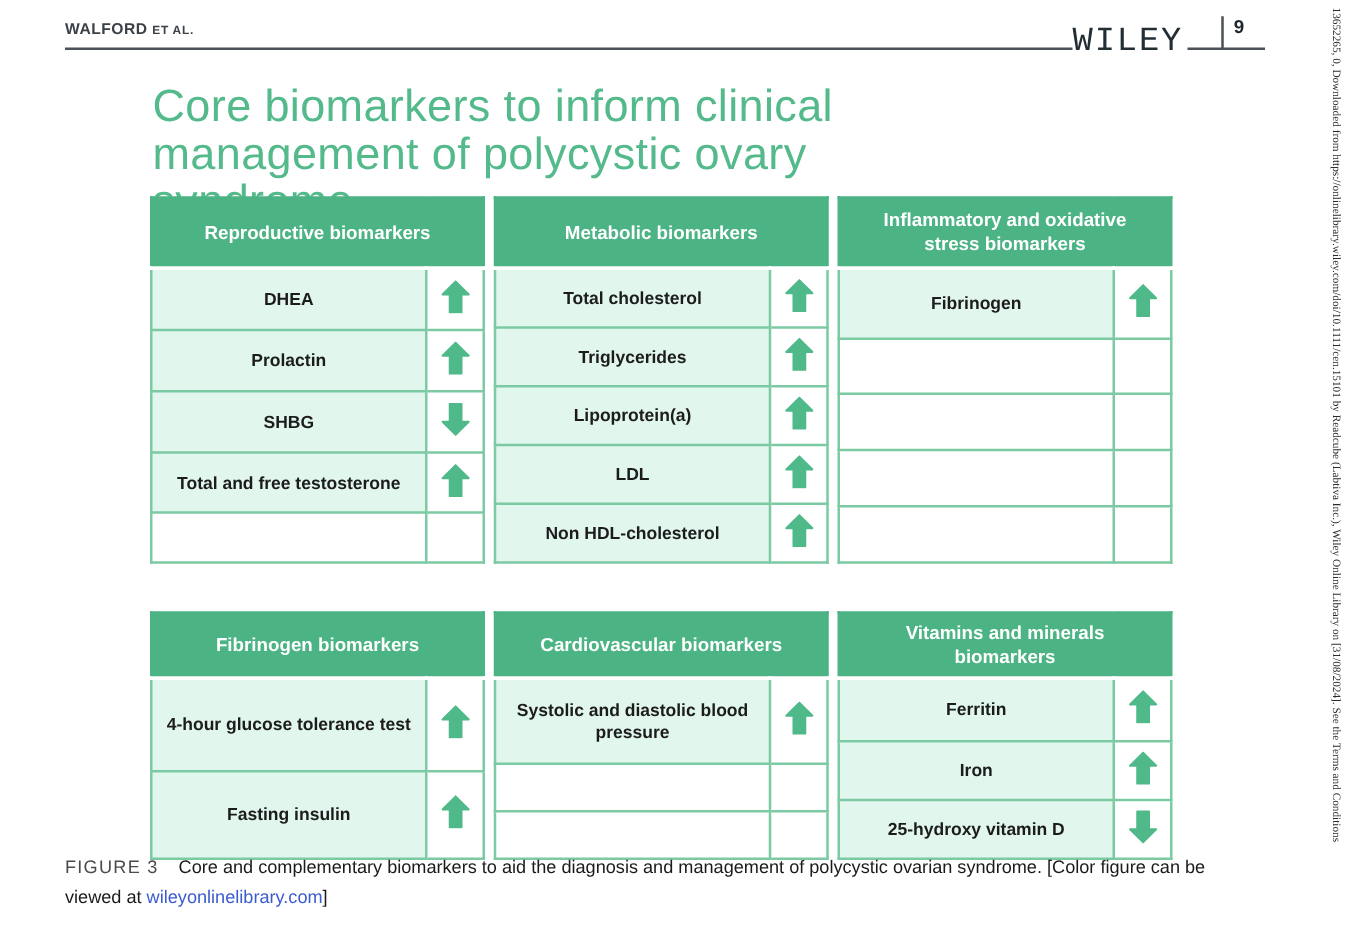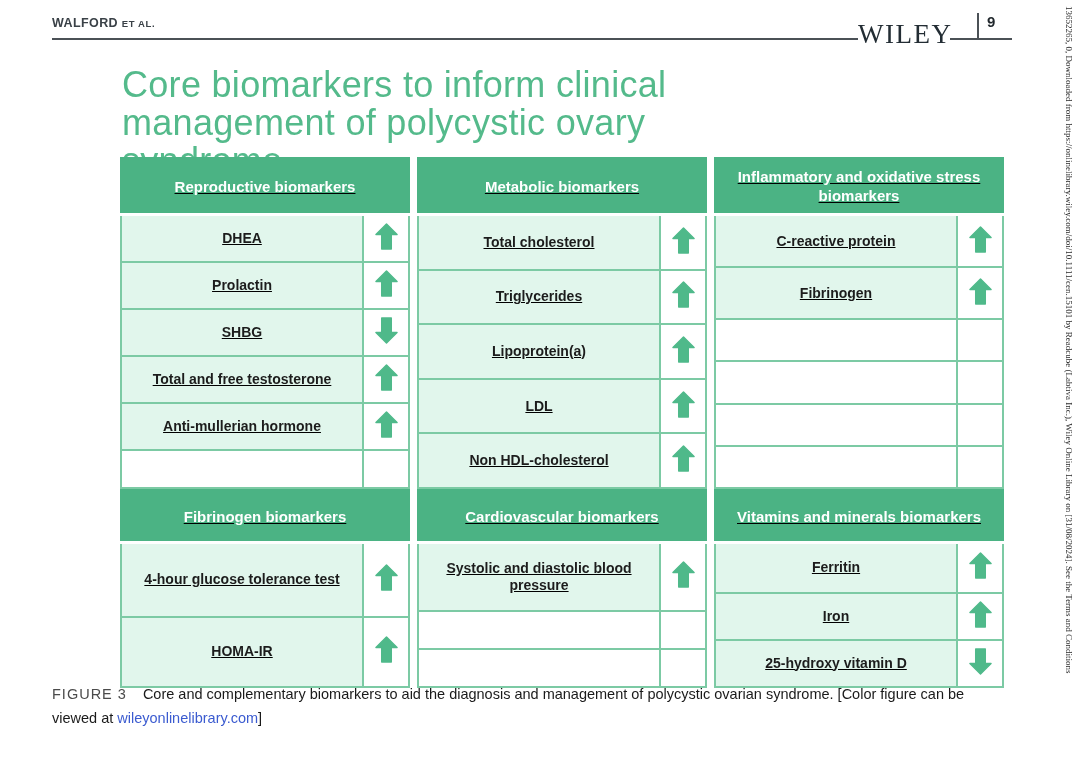--- a/index.html
+++ b/index.html
@@ -13,34 +13,34 @@
     color:#3a4147;letter-spacing:.4px;
   }
   .running-head .etal{font-size:9.5px;font-weight:700;letter-spacing:.6px;}
   .rule{position:absolute;background:#4b5156;height:2px;top:38px;}
   .rule-main{left:52px;width:806px;}
   .rule-r1{left:950px;width:28px;}
   .rule-r2{left:978px;width:34px;}
   .vbar{position:absolute;left:977px;top:13px;width:2px;height:27px;background:#4b5156;}
   .wiley{
     position:absolute;left:858px;top:19px;width:96px;
-    font-family:Liberation Serif, serif;font-size:27px;color:#232d34;
+    font-family:Liberation Mono, monospace;font-size:27px;color:#232d34;
     letter-spacing:1.5px;font-weight:500;white-space:nowrap;
   }
   .page-num{position:absolute;left:987px;top:13px;font-size:15px;font-weight:700;color:#1f262b;}
 
   
   .fig-title{
     position:absolute;left:122px;top:66px;width:640px;
     font-size:36px;line-height:38px;font-weight:400;letter-spacing:.3px;
     color:#54ba8b;
   }
 
   
-  .table-band{position:absolute;left:120px;width:884px;display:flex;gap:7px;text-decoration:underline;}
+  .table-band{position:absolute;left:120px;width:818px;display:flex;gap:7px;}
   .band-1{top:157px;}
   .band-2{top:489px;}
   .bio-table{border-collapse:collapse;table-layout:fixed;flex:1;border:2px solid #7ccaa4;}
   .bio-table th{
     background:#4bb384;color:#ffffff;font-size:15px;font-weight:700;
     text-align:center;vertical-align:middle;padding:4px 14px;line-height:19px;
     border:2px solid #4bb384;border-bottom:3px solid #ffffff;
   }
   .band-1 .bio-table th{height:46px;}
   .band-2 .bio-table th{height:42px;}
@@ -122,26 +122,20 @@
               <path d="M12 1 L23 12 H17 V27 H7 V12 H1 Z" fill="#4fb98a" stroke="#4fb98a" stroke-width="1.5" stroke-linejoin="round" transform="rotate(180 12 14)"></path>
             </svg></td>
         </tr>
         <tr>
           <td class="label">Total and free testosterone</td>
           <td class="arrow"><svg width="23" height="27" viewBox="0 0 24 28">
               <path d="M12 1 L23 12 H17 V27 H7 V12 H1 Z" fill="#4fb98a" stroke="#4fb98a" stroke-width="1.5" stroke-linejoin="round"></path>
             </svg></td>
         </tr>
         <tr>
-          <td class="label">Anti-mullerian hormone</td>
-          <td class="arrow"><svg width="23" height="27" viewBox="0 0 24 28">
-              <path d="M12 1 L23 12 H17 V27 H7 V12 H1 Z" fill="#4fb98a" stroke="#4fb98a" stroke-width="1.5" stroke-linejoin="round"></path>
-            </svg></td>
-        </tr>
-        <tr>
           <td class="label empty"></td>
           <td class="arrow"></td>
         </tr>
       </tbody>
     </table>
     <table class="bio-table">
       <colgroup>
         <col>
         <col style="width:44px">
       </colgroup>
@@ -187,26 +181,20 @@
       <colgroup>
         <col>
         <col style="width:44px">
       </colgroup>
       <thead>
         <tr>
           <th colspan="2">Inflammatory and oxidative stress biomarkers</th>
         </tr>
       </thead>
       <tbody>
-        <tr>
-          <td class="label">C-reactive protein</td>
-          <td class="arrow"><svg width="23" height="27" viewBox="0 0 24 28">
-              <path d="M12 1 L23 12 H17 V27 H7 V12 H1 Z" fill="#4fb98a" stroke="#4fb98a" stroke-width="1.5" stroke-linejoin="round"></path>
-            </svg></td>
-        </tr>
         <tr>
           <td class="label">Fibrinogen</td>
           <td class="arrow"><svg width="23" height="27" viewBox="0 0 24 28">
               <path d="M12 1 L23 12 H17 V27 H7 V12 H1 Z" fill="#4fb98a" stroke="#4fb98a" stroke-width="1.5" stroke-linejoin="round"></path>
             </svg></td>
         </tr>
         <tr>
           <td class="label empty"></td>
           <td class="arrow"></td>
         </tr>
@@ -237,21 +225,21 @@
         </tr>
       </thead>
       <tbody>
         <tr>
           <td class="label">4-hour glucose tolerance test</td>
           <td class="arrow"><svg width="23" height="27" viewBox="0 0 24 28">
               <path d="M12 1 L23 12 H17 V27 H7 V12 H1 Z" fill="#4fb98a" stroke="#4fb98a" stroke-width="1.5" stroke-linejoin="round"></path>
             </svg></td>
         </tr>
         <tr>
-          <td class="label">HOMA-IR</td>
+          <td class="label">Fasting insulin</td>
           <td class="arrow"><svg width="23" height="27" viewBox="0 0 24 28">
               <path d="M12 1 L23 12 H17 V27 H7 V12 H1 Z" fill="#4fb98a" stroke="#4fb98a" stroke-width="1.5" stroke-linejoin="round"></path>
             </svg></td>
         </tr>
       </tbody>
     </table>
     <table class="bio-table">
       <colgroup>
         <col>
         <col style="width:44px">

